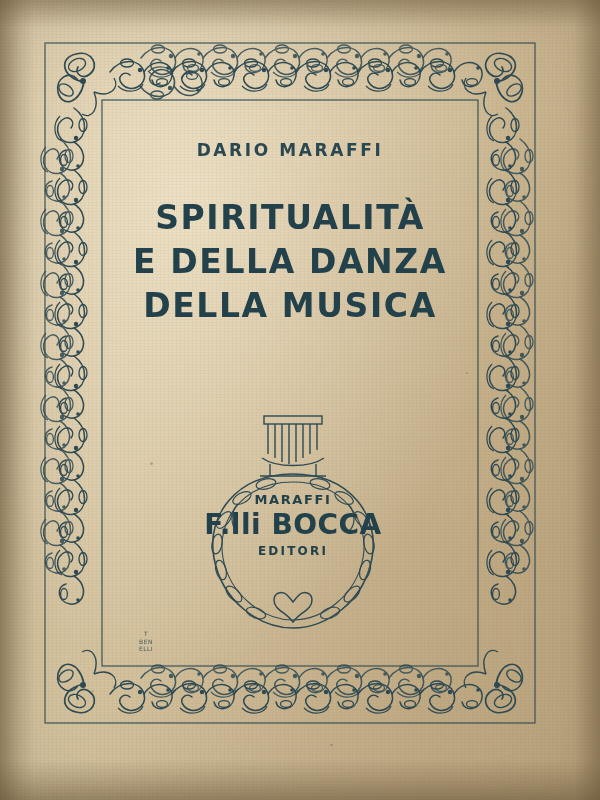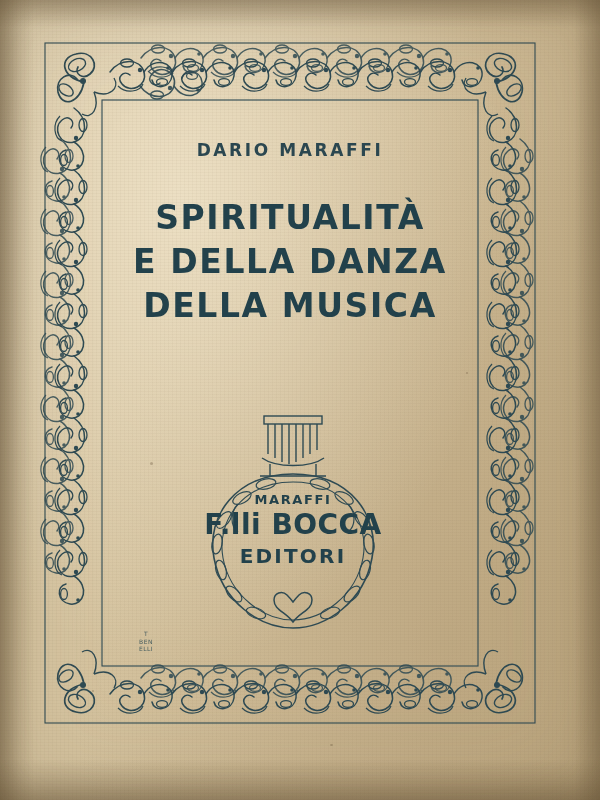--- a/index.html
+++ b/index.html
@@ -109,21 +109,21 @@
   .emblem-text {
     position: absolute;
     left: 0; top: 84px;
     width: 206px;
     text-align: center;
     color: #22414b;
     font-family: "DejaVu Sans", sans-serif;
   }
   .pub-city { font-size: 13px; letter-spacing: 1.6px; font-weight: 600; }
   .pub-name { font-size: 28px; font-weight: 700; letter-spacing: 0.5px; margin-top: 1px; }
-  .pub-role { font-size: 20px; letter-spacing: 2.2px; font-weight: 700; margin-top: 3px; }
+  .pub-role { font-size: 12px; letter-spacing: 2.2px; font-weight: 700; margin-top: 3px; }
 
   .signature {
     position: absolute;
     left: 126px; top: 630px;
     width: 40px;
     color: #2f4c55;
     font-family: "DejaVu Sans", sans-serif;
     font-size: 6px;
     line-height: 1.25;
     letter-spacing: 0.5px;

